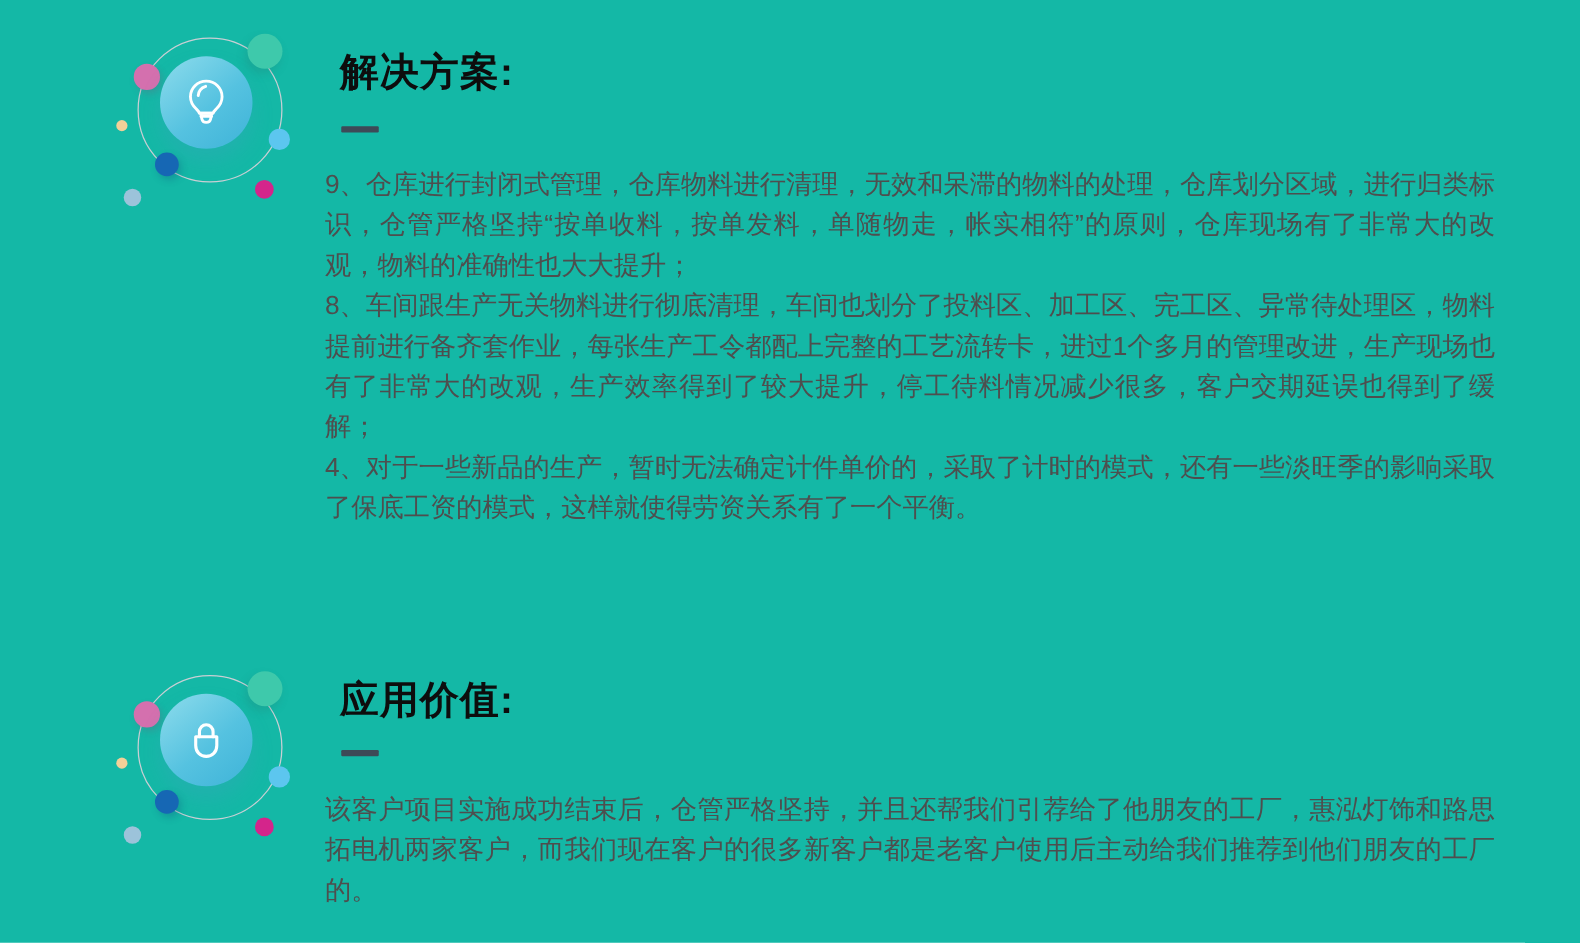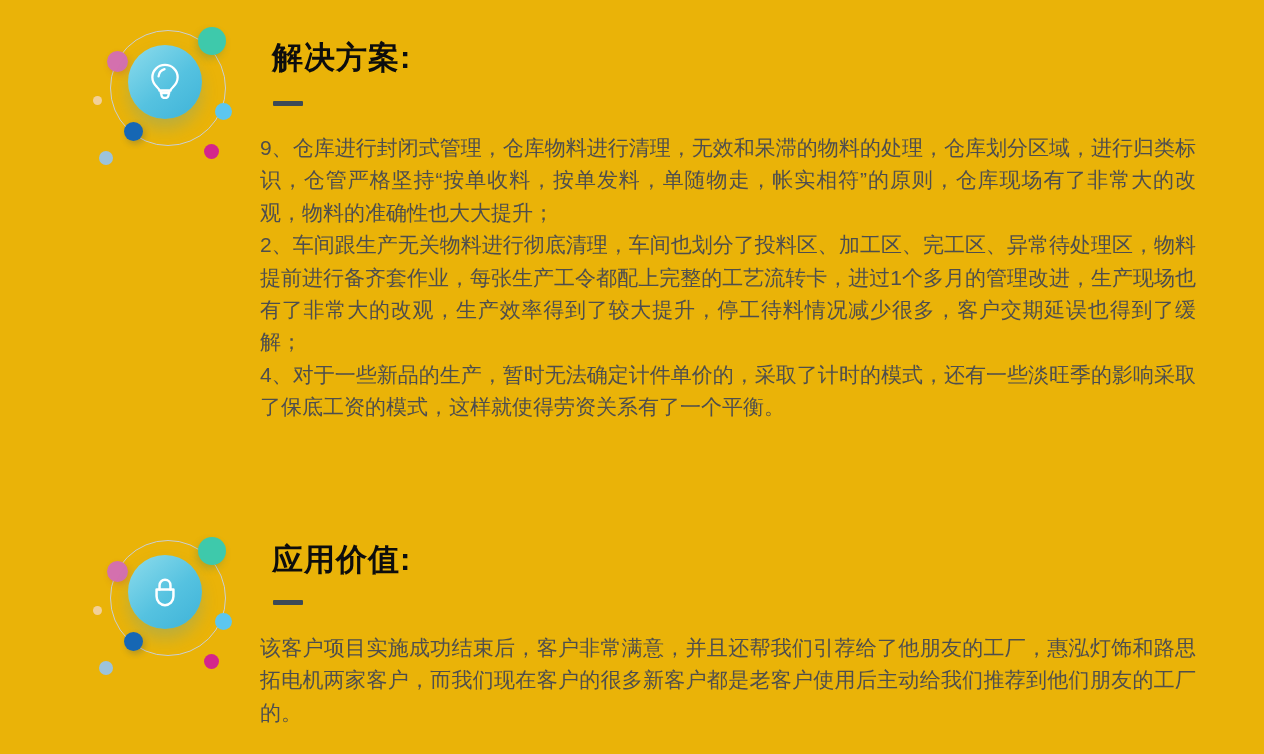--- a/index.html
+++ b/index.html
@@ -1,21 +1,21 @@
 <!DOCTYPE html>
 <html lang="zh"><head>
 <meta charset="utf-8">
 <style>
   html,body{margin:0;padding:0;}
   body{
     width:1264px;height:754px;background:#ffffff;
     font-family:"Liberation Sans","DejaVu Sans",sans-serif;
     -webkit-font-smoothing:antialiased;
   }
-  .page{position:relative;width:1264px;height:754px;overflow:hidden;background:#eab308;}
+  .page{position:relative;width:1264px;height:754px;overflow:hidden;background:#14b8a6;}
 
   
   .badge{position:absolute;width:150px;height:150px;}
   .badge .ring{
     position:absolute;left:22px;top:10px;width:114px;height:114px;
     border:1px solid #c9cfd4;border-radius:50%;
   }
   .badge .big-circle{
     position:absolute;left:40px;top:25px;width:74px;height:74px;border-radius:50%;
     background:linear-gradient(140deg,#8edcec 0%,#55c2e0 55%,#3eb3d8 100%);
@@ -81,21 +81,21 @@
     <span class="dot dot-darkblue"></span>
     <span class="dot dot-magenta"></span>
     <span class="dot dot-paleblue"></span>
   </div>
 
   <h2 class="section-title" id="title-1">解决方案:</h2>
   <div class="dash" id="dash-1"></div>
 
   <div class="body-text" id="body-1">
     <p>9、仓库进行封闭式管理，仓库物料进行清理，无效和呆滞的物料的处理，仓库划分区域，进行归类标识，仓管严格坚持“按单收料，按单发料，单随物走，帐实相符”的原则，仓库现场有了非常大的改观，物料的准确性也大大提升；</p>
-    <p>2、车间跟生产无关物料进行彻底清理，车间也划分了投料区、加工区、完工区、异常待处理区，物料提前进行备齐套作业，每张生产工令都配上完整的工艺流转卡，进过1个多月的管理改进，生产现场也有了非常大的改观，生产效率得到了较大提升，停工待料情况减少很多，客户交期延误也得到了缓解；</p>
+    <p>8、车间跟生产无关物料进行彻底清理，车间也划分了投料区、加工区、完工区、异常待处理区，物料提前进行备齐套作业，每张生产工令都配上完整的工艺流转卡，进过1个多月的管理改进，生产现场也有了非常大的改观，生产效率得到了较大提升，停工待料情况减少很多，客户交期延误也得到了缓解；</p>
     <p>4、对于一些新品的生产，暂时无法确定计件单价的，采取了计时的模式，还有一些淡旺季的影响采取了保底工资的模式，这样就使得劳资关系有了一个平衡。</p>
   </div>
 
   <div class="badge" id="badge-2">
     <span class="ring"></span>
     <span class="dot dot-teal"></span>
     <span class="dot dot-pink"></span>
     <span class="dot dot-cream"></span>
     <span class="big-circle">
       <svg viewBox="0 0 48 48" fill="none" stroke="#ffffff" stroke-width="2.6" stroke-linecap="round" stroke-linejoin="round">
@@ -106,16 +106,16 @@
     <span class="dot dot-skyblue"></span>
     <span class="dot dot-darkblue"></span>
     <span class="dot dot-magenta"></span>
     <span class="dot dot-paleblue"></span>
   </div>
 
   <h2 class="section-title" id="title-2">应用价值:</h2>
   <div class="dash" id="dash-2"></div>
 
   <div class="body-text" id="body-2">
-    <p>该客户项目实施成功结束后，客户非常满意，并且还帮我们引荐给了他朋友的工厂，惠泓灯饰和路思拓电机两家客户，而我们现在客户的很多新客户都是老客户使用后主动给我们推荐到他们朋友的工厂的。</p>
+    <p>该客户项目实施成功结束后，仓管严格坚持，并且还帮我们引荐给了他朋友的工厂，惠泓灯饰和路思拓电机两家客户，而我们现在客户的很多新客户都是老客户使用后主动给我们推荐到他们朋友的工厂的。</p>
   </div>
 
 </div>
 
 </body></html>

